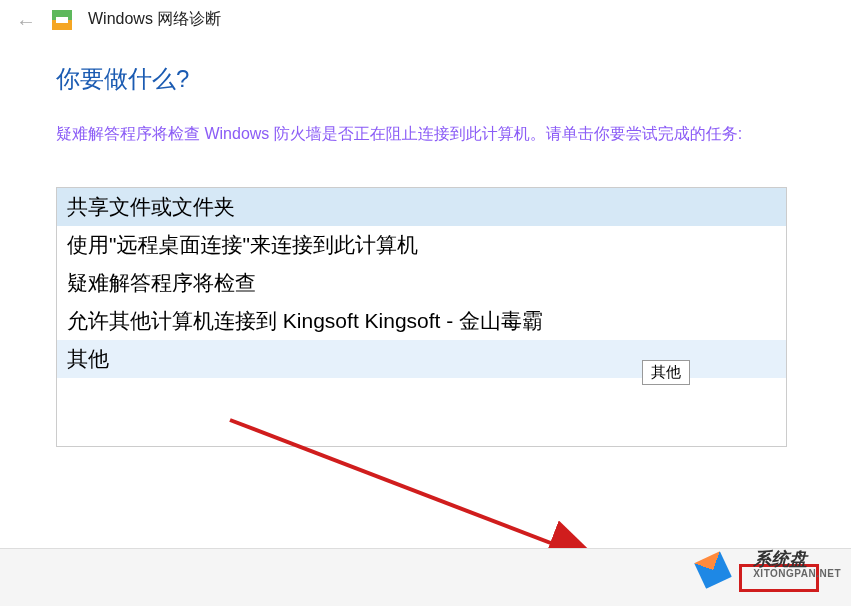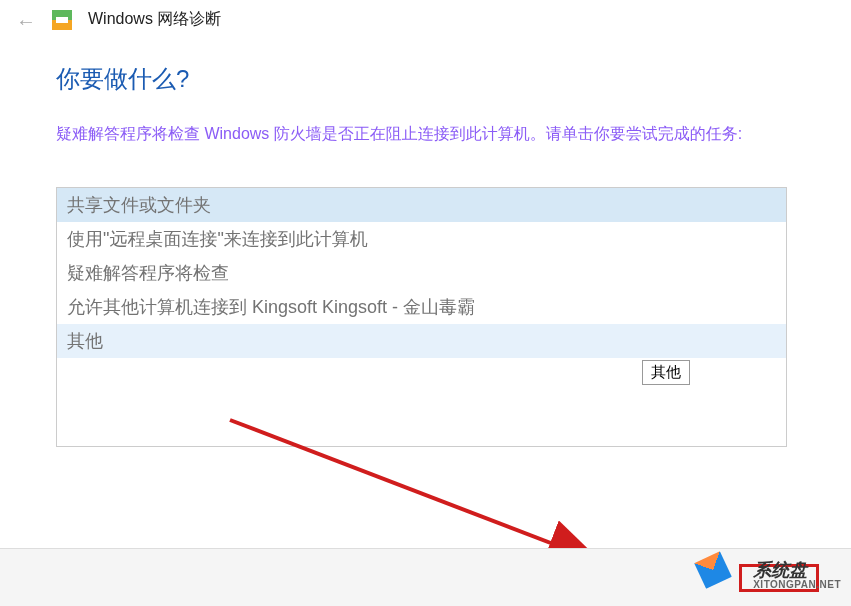--- a/index.html
+++ b/index.html
@@ -56,22 +56,22 @@
       margin-bottom: 40px;
     }
     .option-box {
       border: 1px solid #ccc;
       background: #fff;
       position: relative;
       min-height: 260px;
     }
     .option {
       padding: 5px 10px;
-      font-size: 18px;
-      color: #737373;
+      font-size: 21px;
+      color: #000000;
       cursor: default;
     }
     .option.selected {
       background: #d6e8f6;
     }
     .option.highlight {
       background: #e6f1fb;
     }
     .tooltip-thing {
       position: absolute;
@@ -112,21 +112,21 @@
       cursor: pointer;
     }
     .btn.next {
       border: 3px solid #d01d1d;
     }
     .watermark {
       position: absolute;
       right: 10px;
       bottom: 16px;
       display: flex;
-      align-items: flex-end;
+      align-items: flex-start;
       gap: 20px;
       pointer-events: none;
     }
     .wm-logo {
       width: 40px; height: 40px;
       position: relative;
     }
     .wm-logo::before {
       content: '';
       position: absolute;

